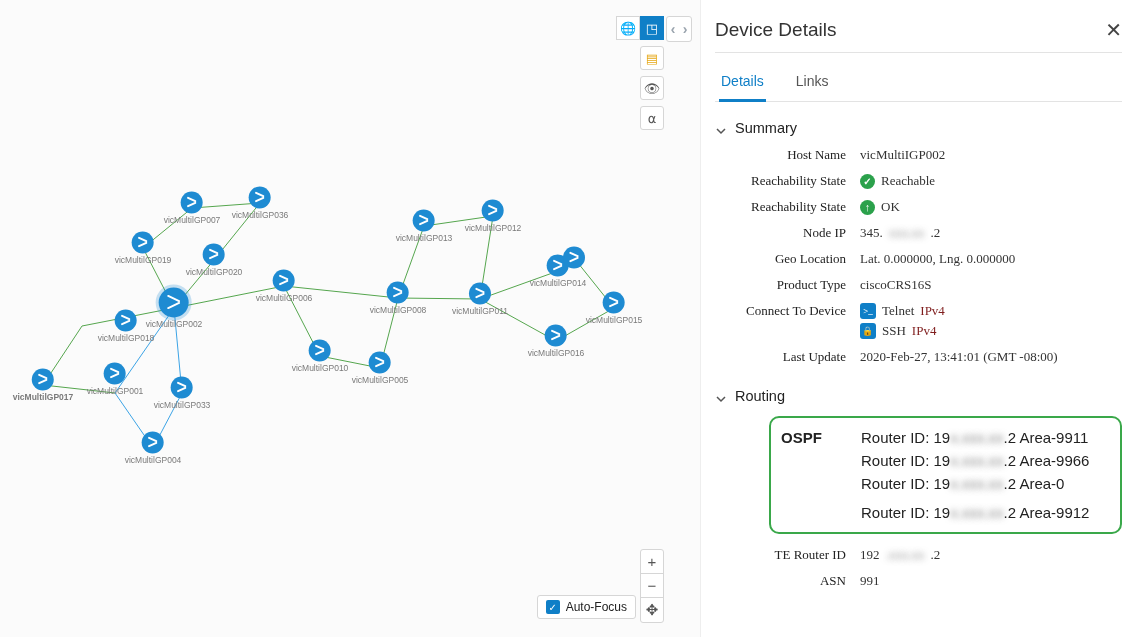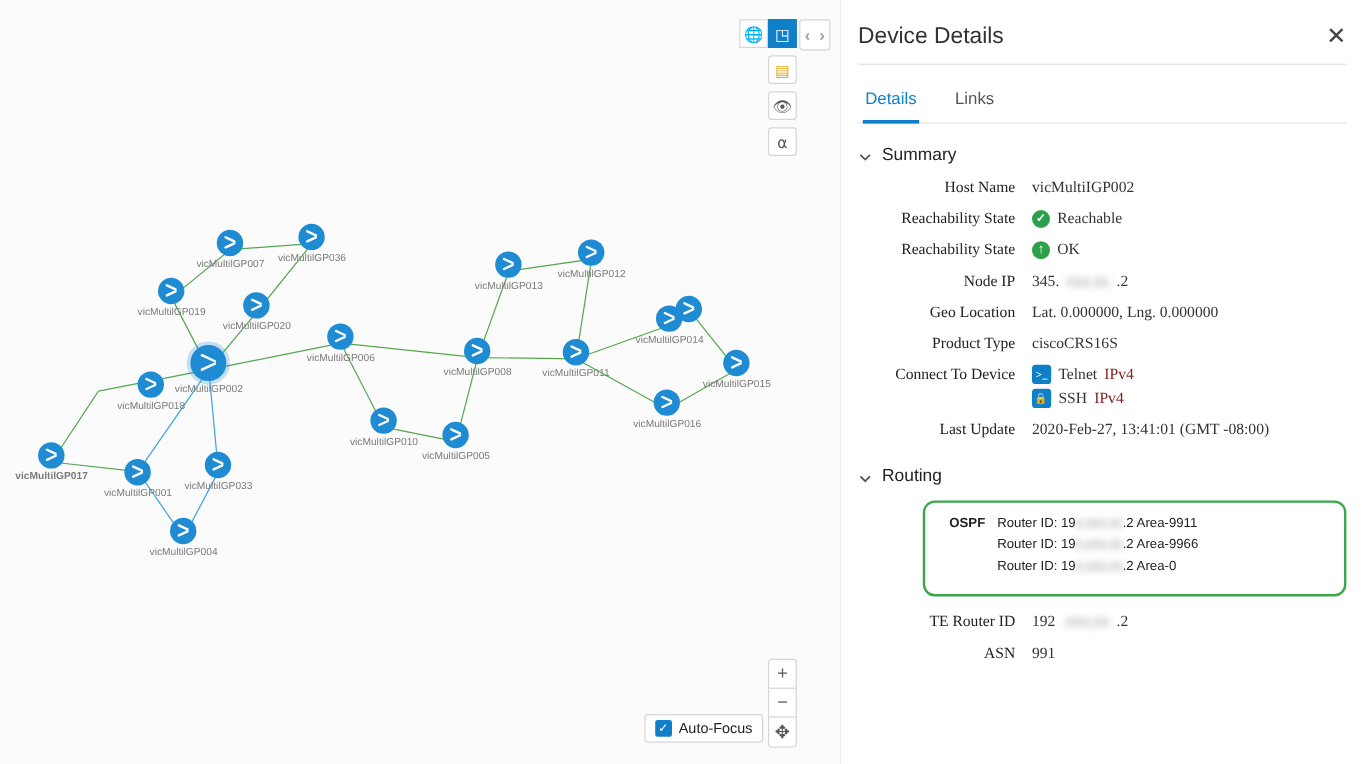--- a/index.html
+++ b/index.html
@@ -170,21 +170,21 @@
   }
   .link { color: #7f1d1d; cursor: pointer; }
   .blur { color: transparent; text-shadow: 0 0 6px rgba(120,120,120,.9); }
   .ospf-box {
     border: 2px solid #3aa84a;
     border-radius: 10px;
     padding: 8px 10px;
     margin-left: 54px;
     margin-top: 6px;
   }
-  .ospf-row { display: flex; padding: 3px 0; font-size: 11px; }
+  .ospf-row { display: flex; padding: 3px 0; font-size: 15px; gap: 30px; }
   .ospf-row .ok { width: 50px; text-align: right; padding-right: 10px; font-weight: 600; }
   .ospf-row .ov { flex: 1; }
 </style>
 </head>
 <body>
 
 <div class="left-panel">
 
   <div class="angle-toggle">
     <span>‹</span>
@@ -232,21 +232,21 @@
     </svg>
 
   <div class="nodewrap" style="left: 43px; top: 385px; font-weight: bold;">
         <div class="router"></div>
         <div class="lbl">vicMultilGP017</div>
       </div>
       <div class="nodewrap" style="left: 82px; top: 326px; margin-left: 44px;">
         <div class="router"></div>
         <div class="lbl">vicMultilGP018</div>
       </div>
-      <div class="nodewrap" style="left: 115px; top: 399px;">
+      <div class="nodewrap" style="left: 115px; top: 379px;">
         <div class="router"></div>
         <div class="lbl">vicMultilGP001</div>
       </div>
       <div class="nodewrap" style="left: 182px; top: 393px;">
         <div class="router"></div>
         <div class="lbl">vicMultilGP033</div>
       </div>
       <div class="nodewrap" style="left: 153px; top: 448px;">
         <div class="router"></div>
         <div class="lbl">vicMultilGP004</div>
@@ -431,20 +431,24 @@
           <div class="ok"></div>
           <div class="ov"><span>Router ID: 19</span><span class="blur">x.xxx.xx</span><span>.2 Area-9966</span></div>
         </div>
         <div class="ospf-row">
           <div class="ok"></div>
           <div class="ov"><span>Router ID: 19</span><span class="blur">x.xxx.xx</span><span>.2 Area-0</span></div>
         </div>
         <div class="ospf-row">
           <div class="ok"></div>
         </div>
+        <div class="ospf-row">
+          <div class="ok"></div>
+          <div class="ov"><span>Router ID: 19</span><span class="blur">x.xxx.xx</span><span>.2 Area-9912</span></div>
+        </div>
       </div>
 
     <div class="kv" style="margin-top:8px;">
         <div class="k">TE Router ID</div>
       <div class="v">
         <span>192</span>
           <span class="blur">.xxx.xx</span>
           <span>.2</span>
         </div>
       </div>

